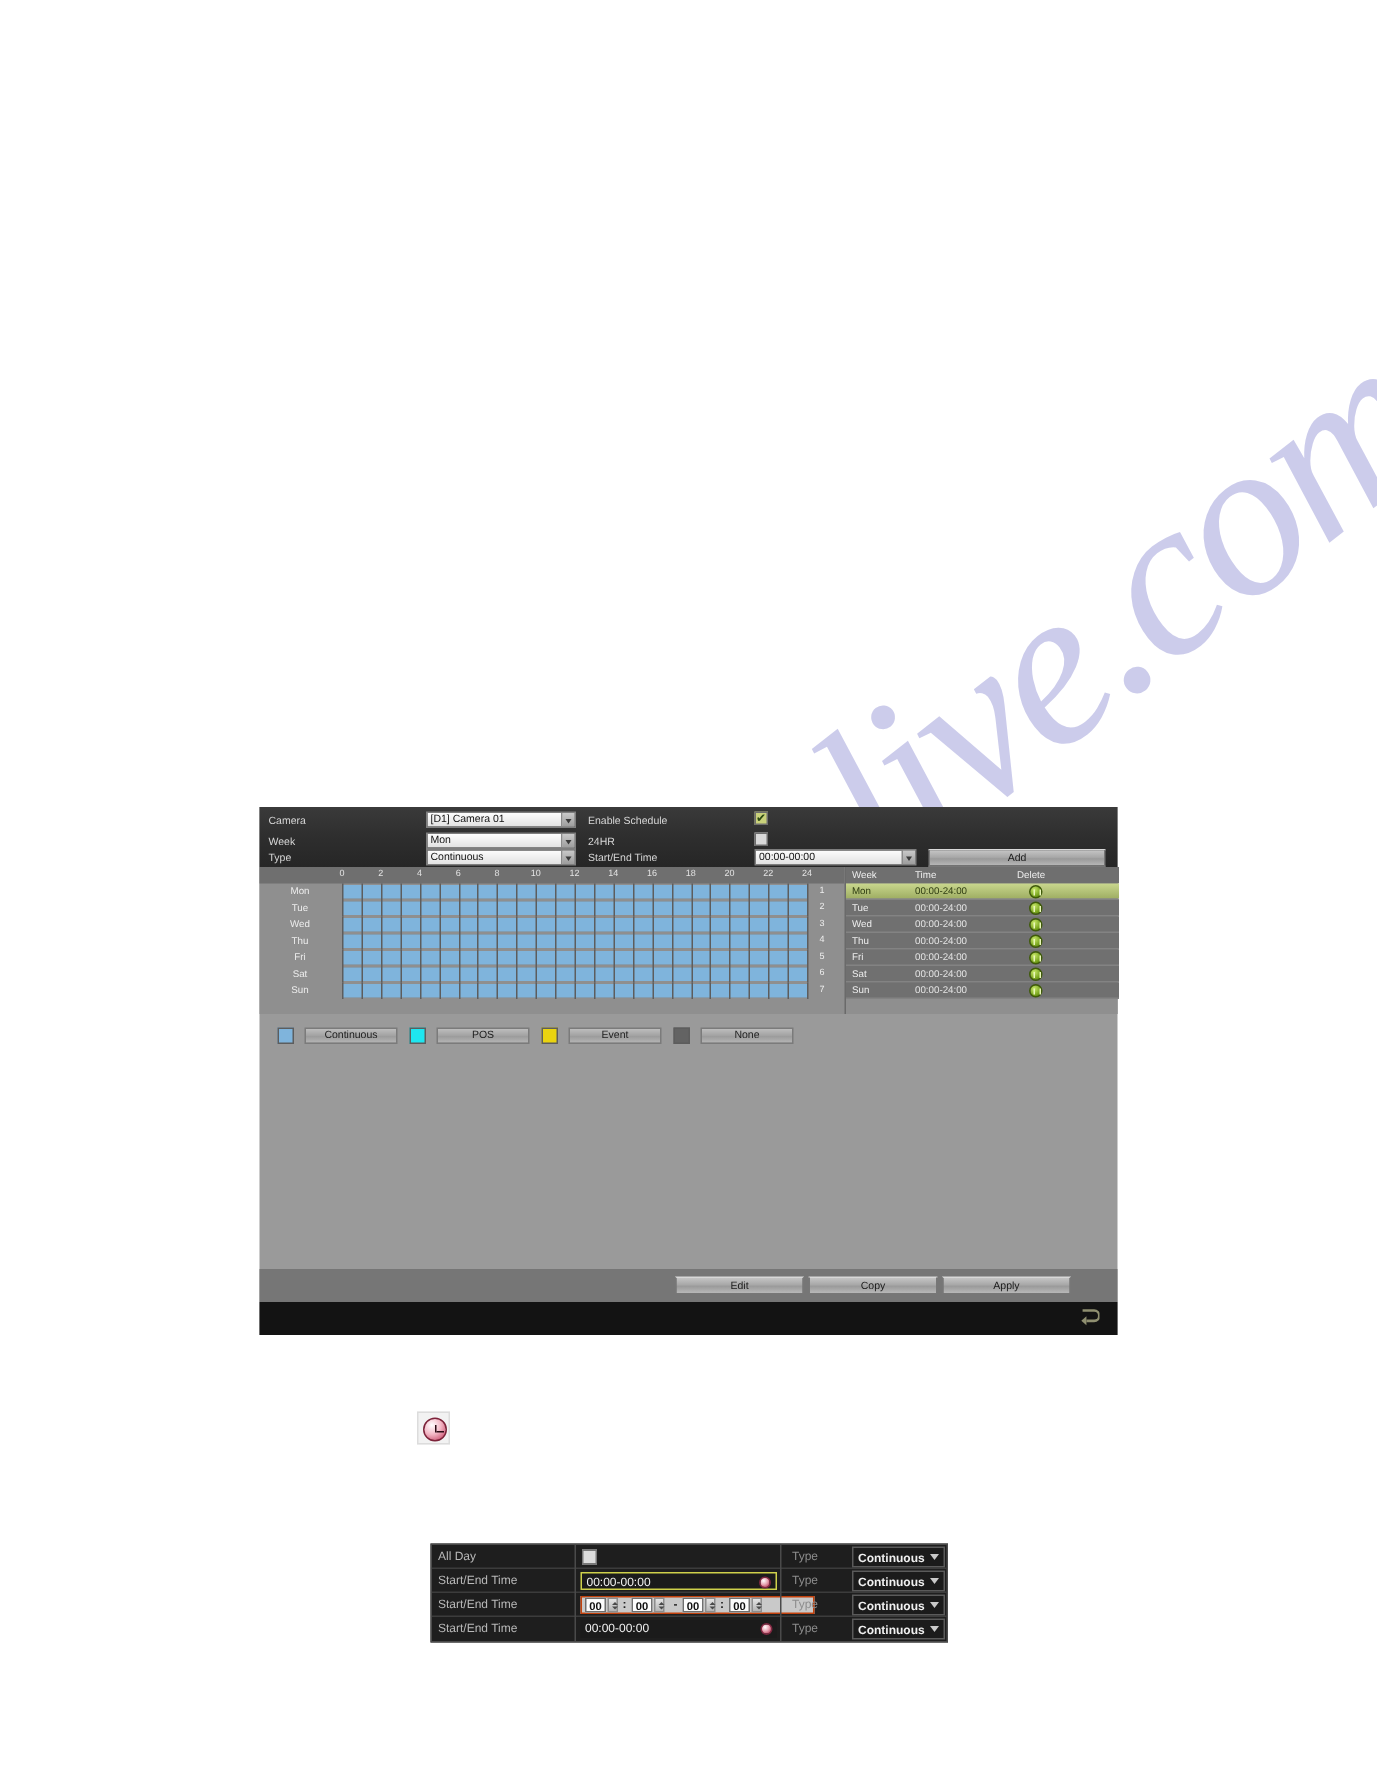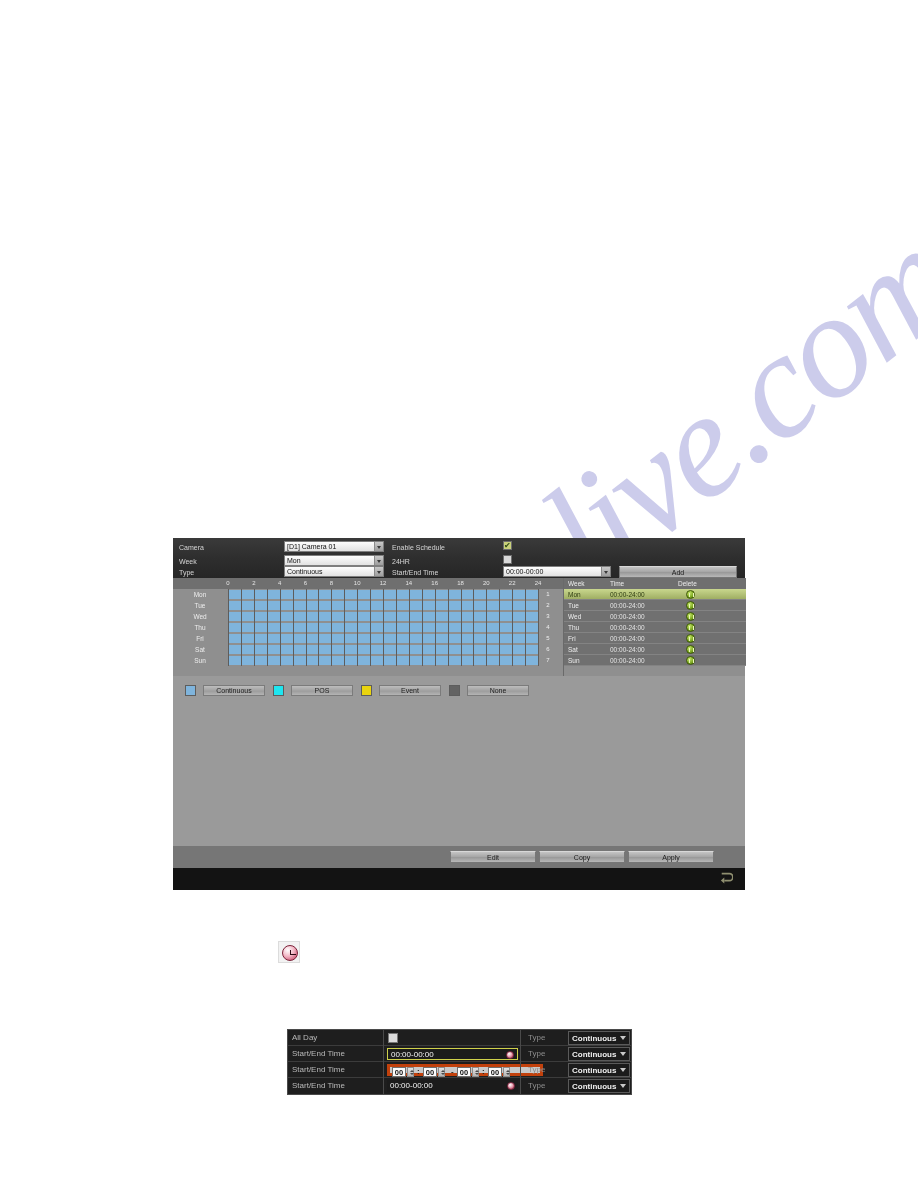--- a/index.html
+++ b/index.html
@@ -171,21 +171,21 @@
   .dchk { position:absolute; left:100px; top:3px; width:10px; height:10px; background:#dcdcdc; border:1px solid #777;}
   .dtime {
     position:absolute; left:99px; top:2px; width:131px; height:12px;
     background:#1b1b1b; color:#f4f4f4; font-size:8px; line-height:11px; padding-left:3px;
     font-family:"Liberation Sans", sans-serif;
   }
   .dtime.focus { border:1px solid #cfd14b; }
   .tclock { position:absolute; right:3px; top:2px; width:8px; height:8px; border-radius:50%;
     background: radial-gradient(circle at 35% 30%, #ffffff, #e8a6b5 45%, #b8445f 85%);
     border:1px solid #7d2740; }
-  .spinwrap { position:absolute; left:99px; top:2px; width:156px; height:12px; background:#c9c9c9; border:3px solid #c2410c;}
+  .spinwrap { position:absolute; left:99px; top:2px; width:156px; height:12px; background:#c9c9c9; border:1px solid #c2410c;}
   .spin { position:absolute; top:0px; height:10px; }
   .spin .nv { position:absolute; left:0; top:0; width:14px; height:10px; background:#fcfcfc; border:1px solid #6f6f6f;
     color:#111; font-size:7.5px; font-weight:bold; text-align:center; line-height:9px;}
   .spin .ar { position:absolute; left:15px; top:0; width:7px; height:10px; background:linear-gradient(to bottom,#e3e3e3,#b6b6b6); border:1px solid #8d8d8d;}
   .spin .ar:before { content:""; position:absolute; left:1.5px; top:1.5px; border-left:2px solid transparent;border-right:2px solid transparent;border-bottom:2.5px solid #4a4a4a;}
   .spin .ar:after  { content:""; position:absolute; left:1.5px; bottom:1.5px; border-left:2px solid transparent;border-right:2px solid transparent;border-top:2.5px solid #4a4a4a;}
   .colon { position:absolute; top:0; font-size:8px; color:#222; line-height:10px; font-weight:bold;}
 </style>
 </head>
 <body>

